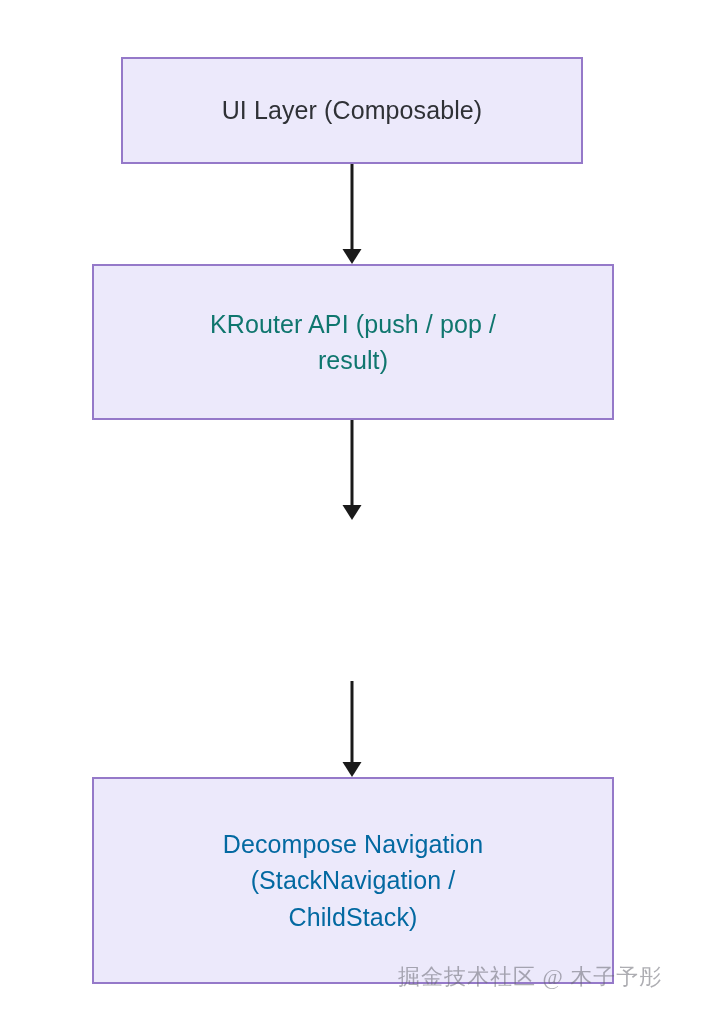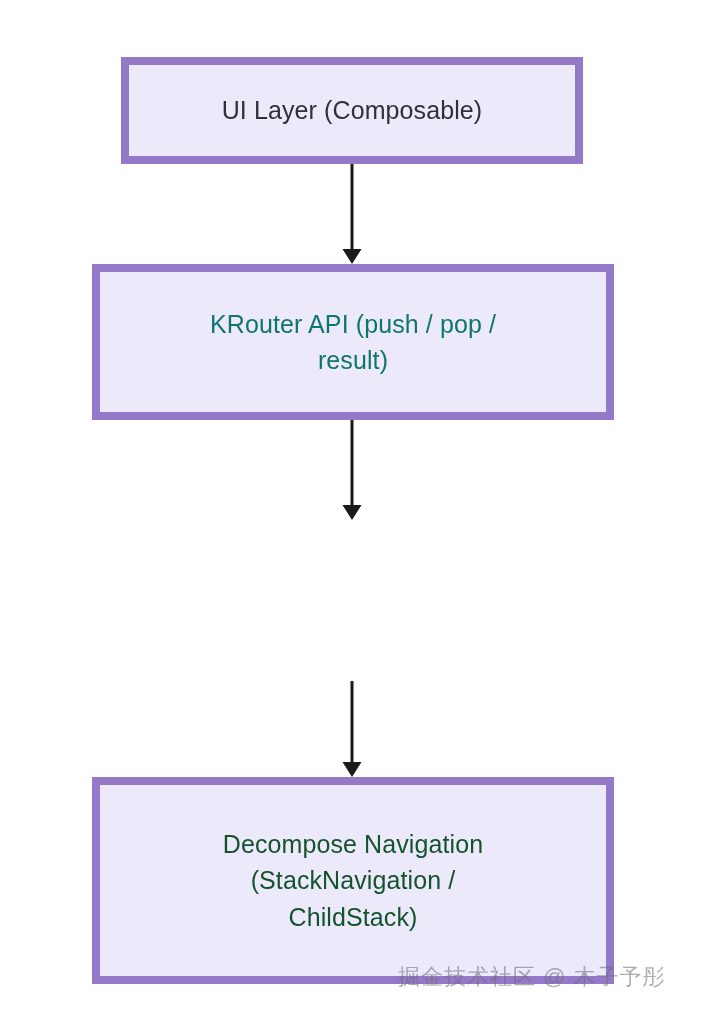--- a/index.html
+++ b/index.html
@@ -12,21 +12,21 @@
     width: 704px;
     height: 1018px;
     background: #ffffff;
     overflow: hidden;
     font-family: "Liberation Sans", "DejaVu Sans", sans-serif;
   }
   .node {
     position: absolute;
     box-sizing: border-box;
     background: #ece9fb;
-    border: 8px solid #8b5cf6;
+    border: 2px solid #8b5cf6;
     display: flex;
     align-items: center;
     justify-content: center;
     text-align: center;
     color: #2f3136;
     font-size: 25px;
     line-height: 1.45;
     letter-spacing: 0.1px;
     white-space: pre-line;
     padding: 16px 10px;
@@ -35,38 +35,38 @@
     position: absolute;
   }
   .edge svg {
     display: block;
     overflow: visible;
   }
   .watermark {
     position: absolute;
     color: rgba(105, 105, 115, 0.55);
     font-size: 22px;
-    font-family: Liberation Sans, sans-serif;
+    font-family: Liberation Serif, serif;
     letter-spacing: 1px;
     white-space: nowrap;
     pointer-events: none;
   }
 </style>
 </head>
 <body>
 
 <div id="canvas">
 
   <div class="node" style="left: 121px; top: 57px; width: 462px; height: 107px; background: rgb(236, 233, 251); border-color: rgb(149, 121, 201); color: rgb(47, 49, 54);">UI Layer (Composable)</div>
 
   <div class="node" style="left: 92px; top: 264px; width: 522px; height: 156px; background: rgb(236, 233, 251); border-color: rgb(149, 121, 201); color: #0f766e;">KRouter API (push / pop /
 result)</div>
 
 
-  <div class="node" style="left: 92px; top: 777px; width: 522px; height: 207px; background: rgb(236, 233, 251); border-color: rgb(149, 121, 201); color: #14532d;">Decompose Navigation
+  <div class="node" style="left: 92px; top: 777px; width: 522px; height: 207px; background: rgb(236, 233, 251); border-color: rgb(149, 121, 201); color: #0369a1;">Decompose Navigation
 (StackNavigation /
 ChildStack)</div>
 
   <div class="edge" style="left: 340px; top: 164px; width: 24px; height: 100px;">
       <svg width="24" height="100">
         <line x1="12" y1="0" x2="12" y2="88" stroke="#1a1a1a" stroke-width="3"></line>
         <polygon points="2.5,85 21.5,85 12,100" fill="#1a1a1a"></polygon>
       </svg>
     </div>
   <div class="edge" style="left: 340px; top: 420px; width: 24px; height: 100px;">

